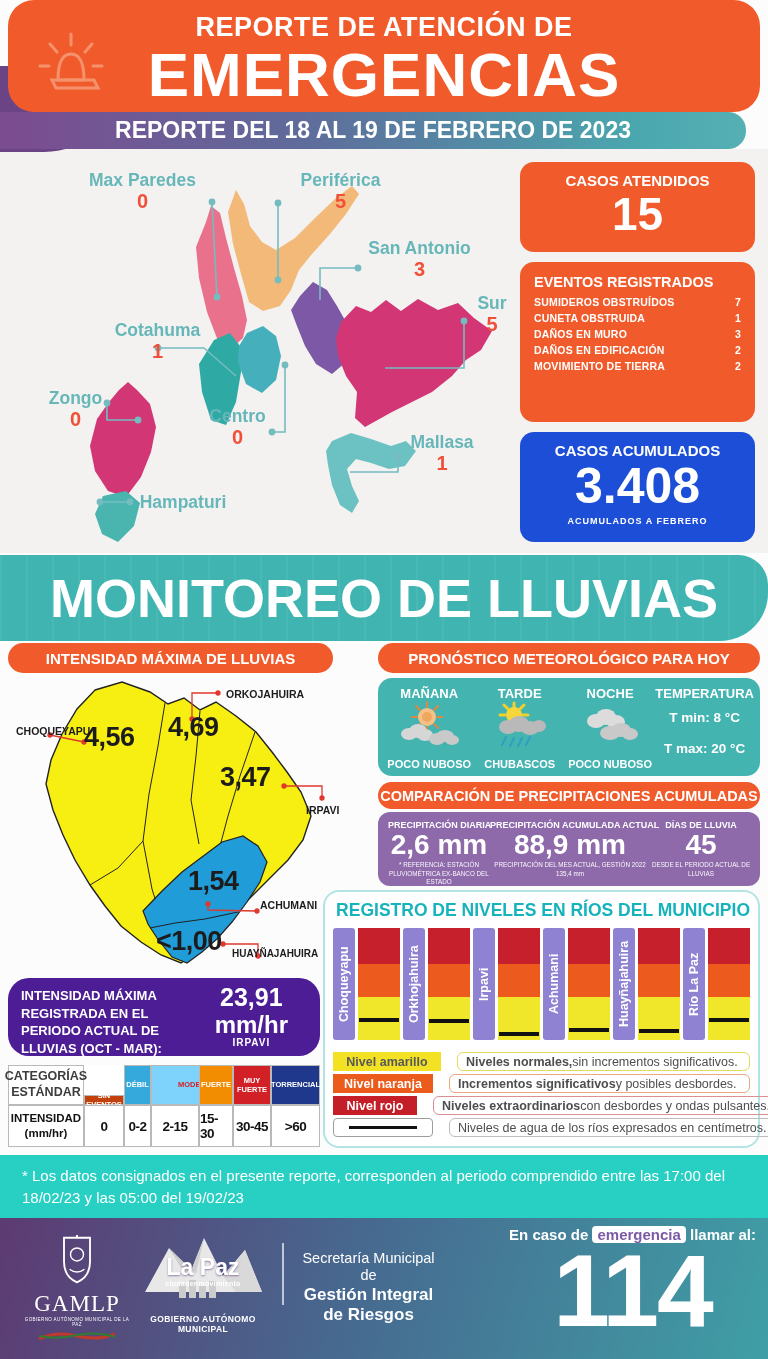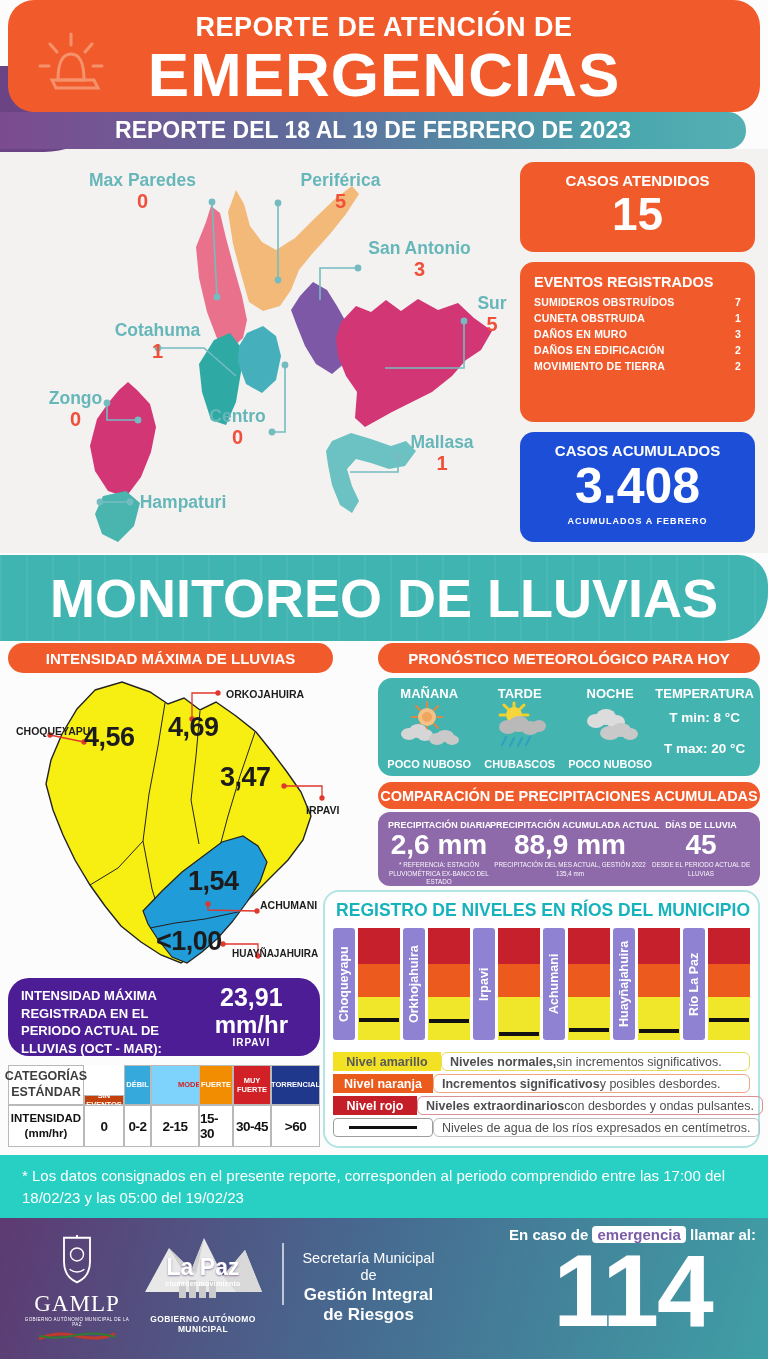--- a/index.html
+++ b/index.html
@@ -75,21 +75,21 @@
 
   
   .rivers-box{left:323px;top:890px;width:437px;height:258px;background:#fff;border:2.5px solid #b2e4e4;border-radius:16px;z-index:5;padding:6px 8px;}
   .rivers-title{color:#17b3bc;font-size:17.5px;font-weight:800;text-align:right;margin-top:2px;}
   .bars-row{display:flex;justify-content:space-between;margin-top:7px;height:114px;}
   .river-group{display:flex;gap:3px;}
   .v-label{width:22px;height:112px;background:#8f82d2;border-radius:3px;color:#fff;font-size:12.5px;font-weight:800;writing-mode:vertical-rl;transform:rotate(180deg);display:flex;align-items:center;justify-content:center;}
   .bar{width:42px;height:112px;position:relative;background:linear-gradient(180deg,#c6202c 0%,#c6202c 32%,#ed5a1e 32%,#ed5a1e 62%,#f0e62a 62%,#f0e62a 100%);}
   .level-line{position:absolute;left:2%;width:96%;height:4px;background:#111;}
   .legend{margin-top:10px;display:flex;flex-direction:column;gap:3px;}
-  .legend-row{display:flex;gap:0;height:19px;}
+  .legend-row{display:flex;gap:16px;height:19px;}
   .legend-chip{display:flex;align-items:center;justify-content:center;font-size:12.5px;font-weight:800;flex-shrink:0;}
   .legend-pill{flex:1;border-radius:6px;display:flex;align-items:center;padding:0 8px;font-size:12.5px;color:#4d4e50;white-space:nowrap;}
   .line-mark{display:inline-block;width:70%;height:2.5px;background:#111;}
 
   
   .footnote{left:0;top:1155px;width:768px;height:63px;background:#28d0c4;color:#fff;font-size:15px;padding:10px 22px;line-height:1.45;z-index:5;}
 
   
   .footer{left:0;top:1218px;width:768px;height:141px;background:linear-gradient(105deg,#5d3a72 0%,#47688f 45%,#3f9fa6 100%);z-index:5;color:#fff;}
   .gamlp{left:22px;top:16px;width:110px;text-align:center;position:absolute;}

